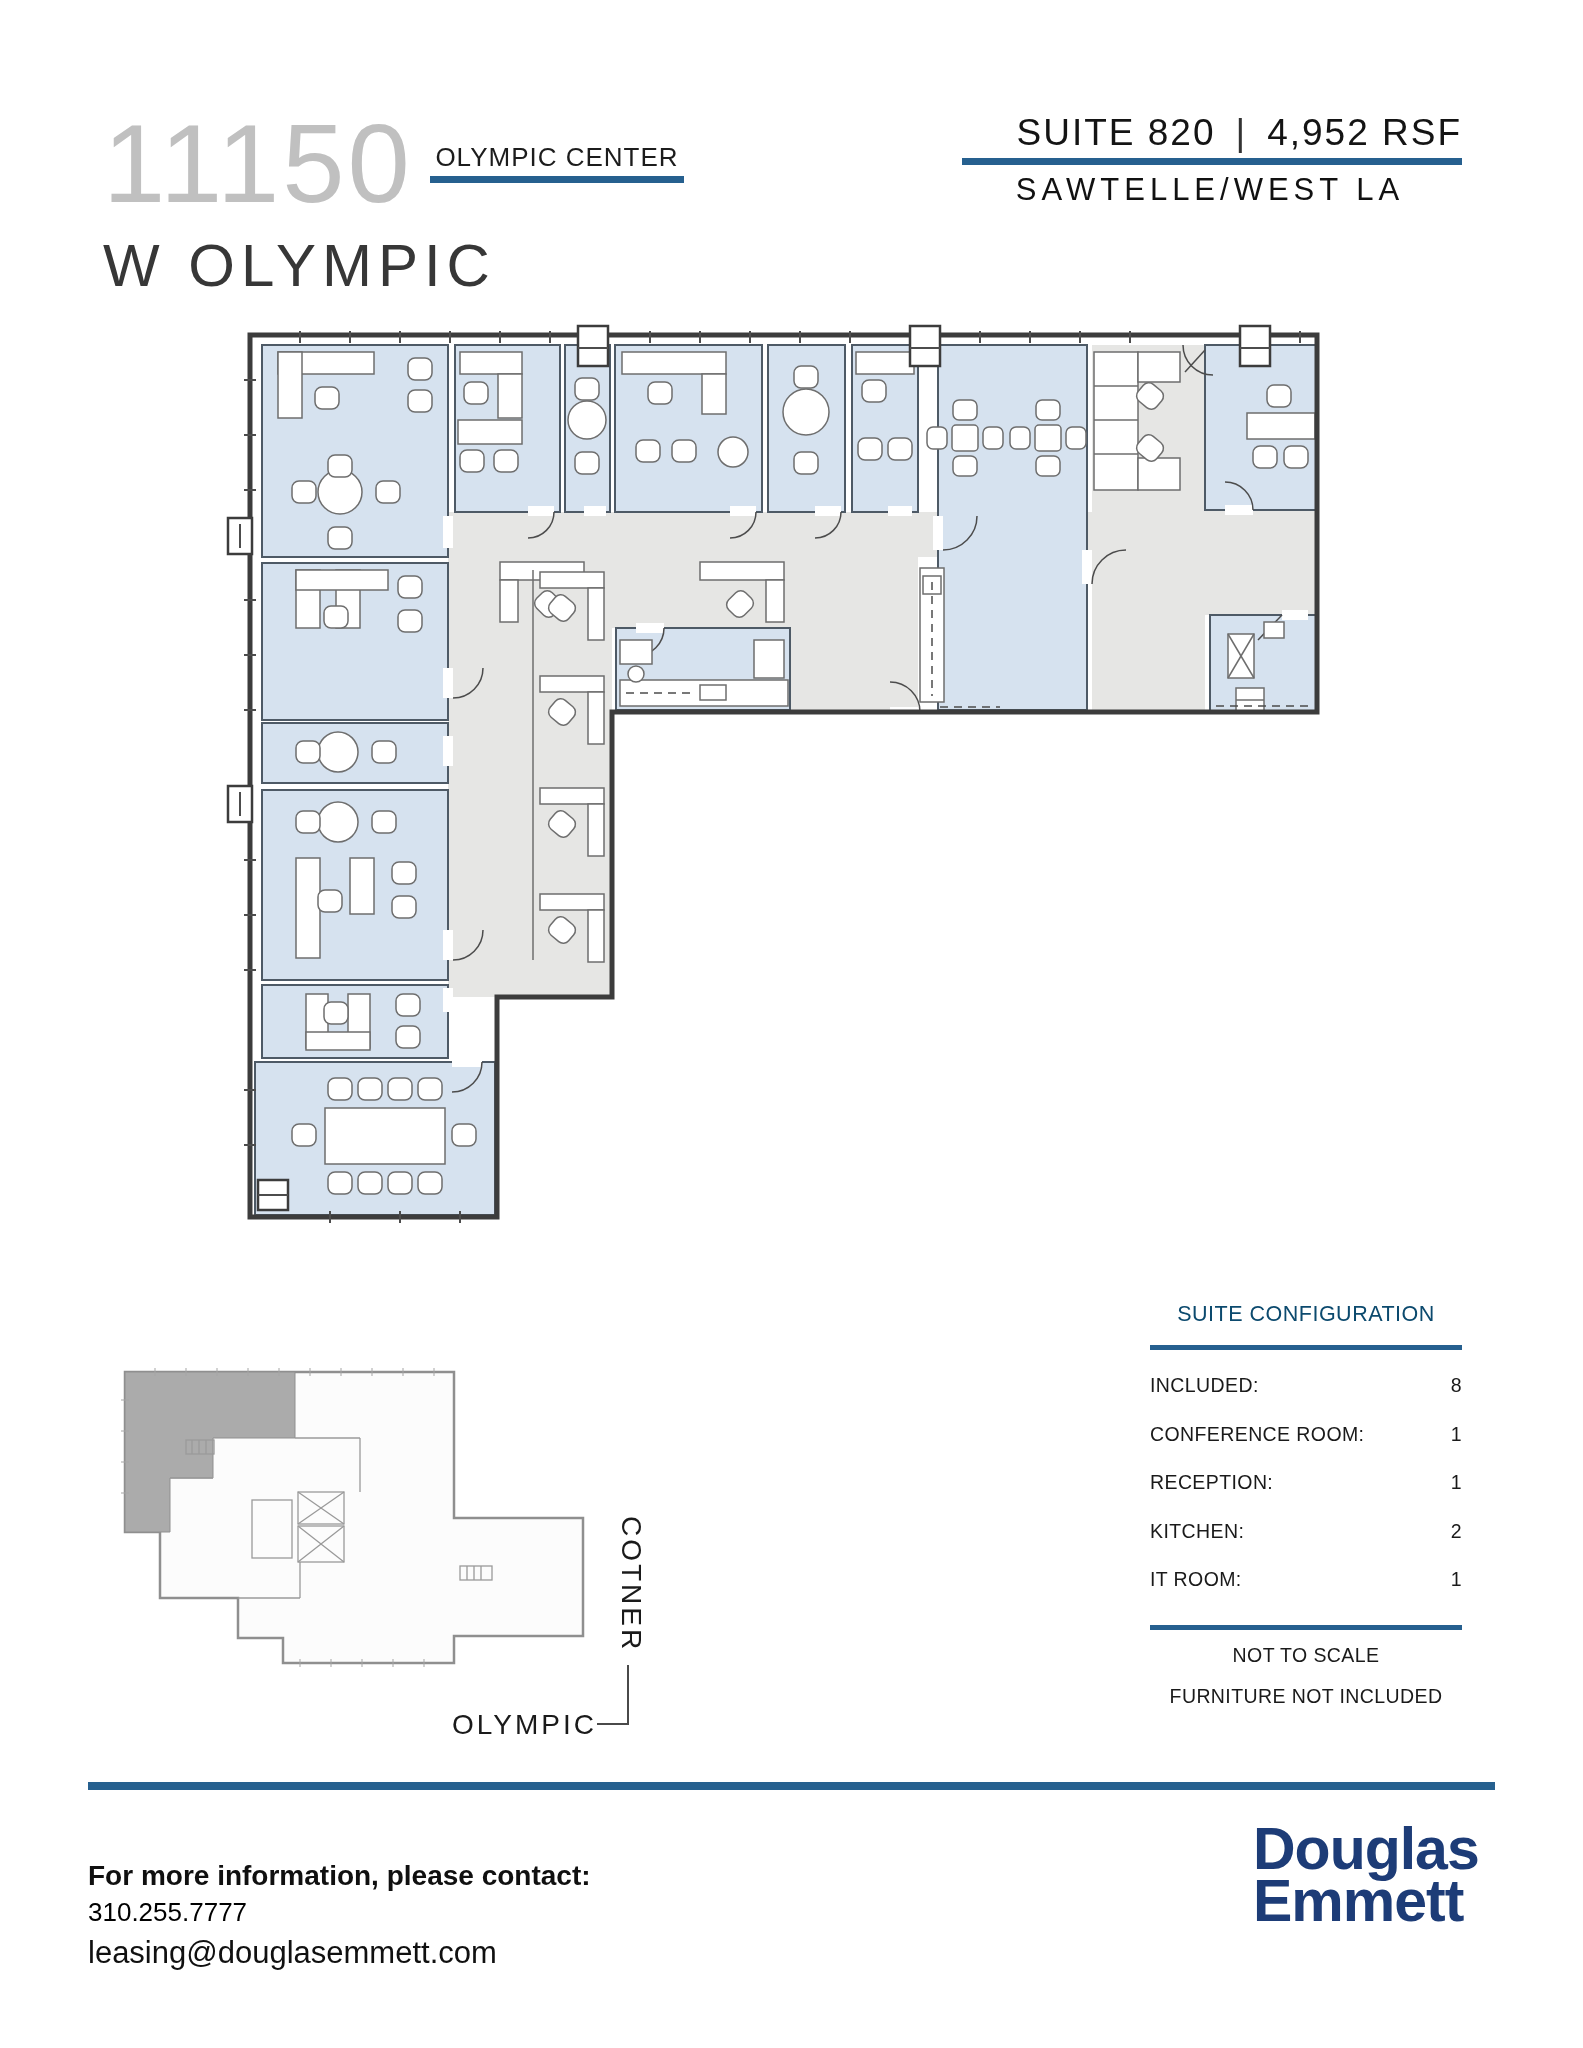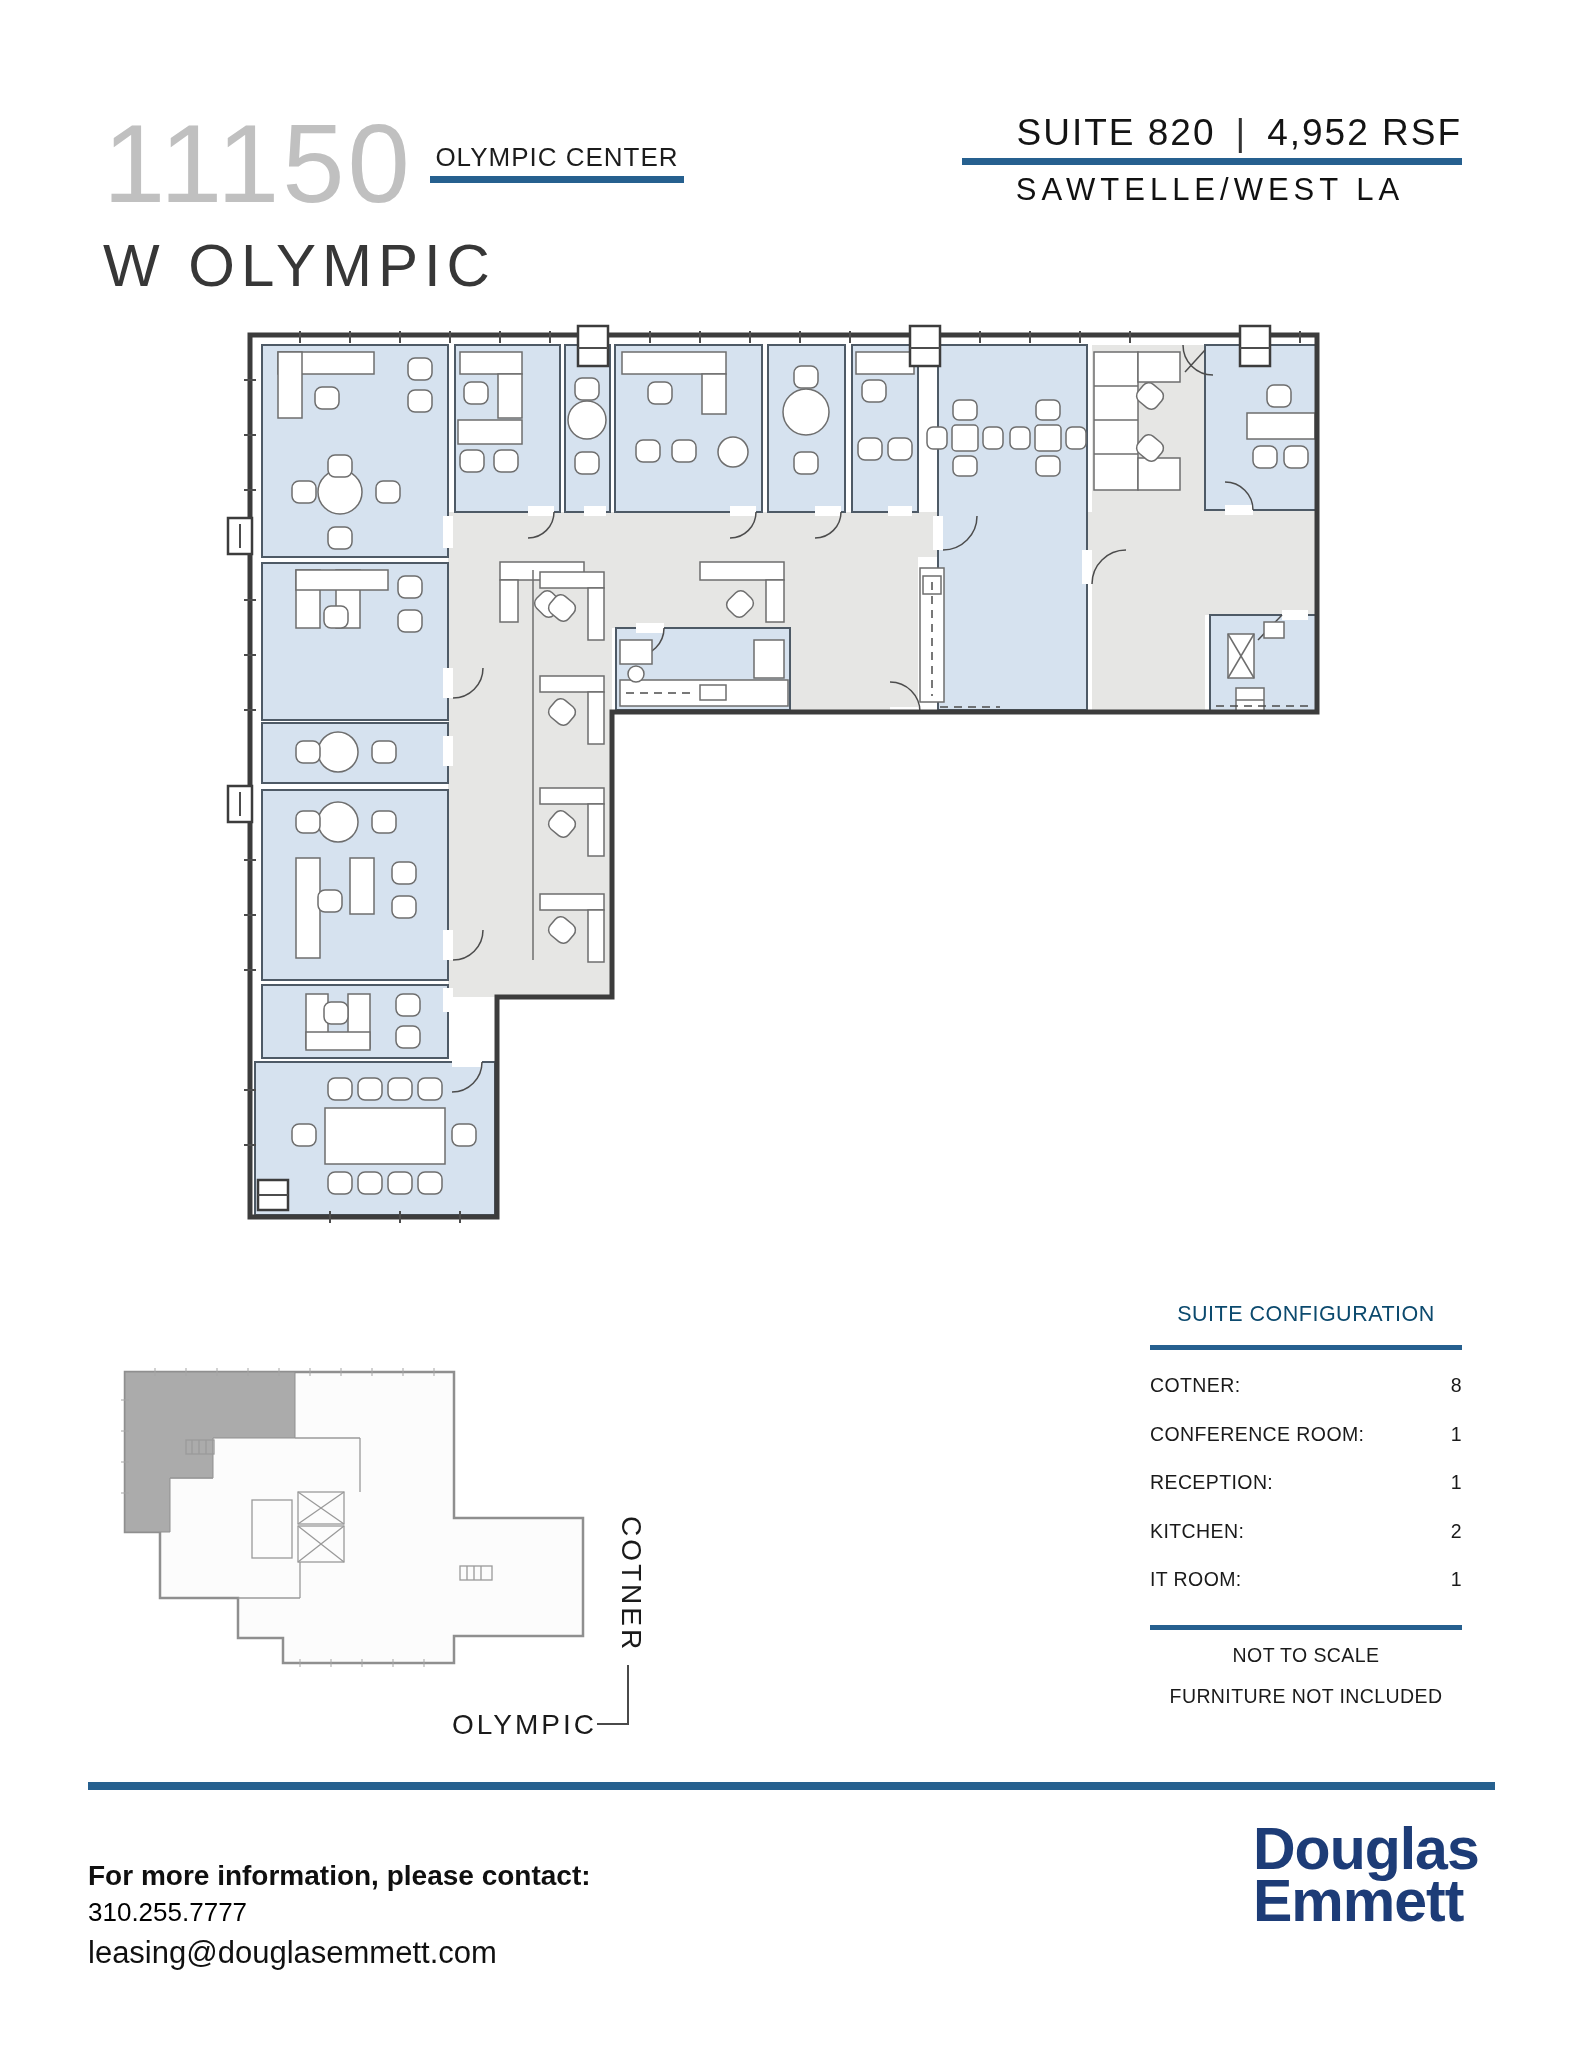--- a/index.html
+++ b/index.html
@@ -399,21 +399,21 @@
     <text class="kp-text" transform="translate(622,1516) rotate(90)">COTNER</text>
     <text class="kp-text" x="452" y="1734">OLYMPIC</text>
     <path class="kp-pointer" d="M597,1724 H628 V1665"></path>
   </svg>
 
   <div class="abs config">
     <div class="config-title">SUITE CONFIGURATION</div>
     <div class="config-rule"></div>
     <div class="config-rows">
       <div class="config-row">
-        <span>COTNER:</span>
+        <span>INCLUDED:</span>
         <span>8</span>
       </div>
       <div class="config-row">
         <span>CONFERENCE ROOM:</span>
         <span>1</span>
       </div>
       <div class="config-row">
         <span>RECEPTION:</span>
         <span>1</span>
       </div>

